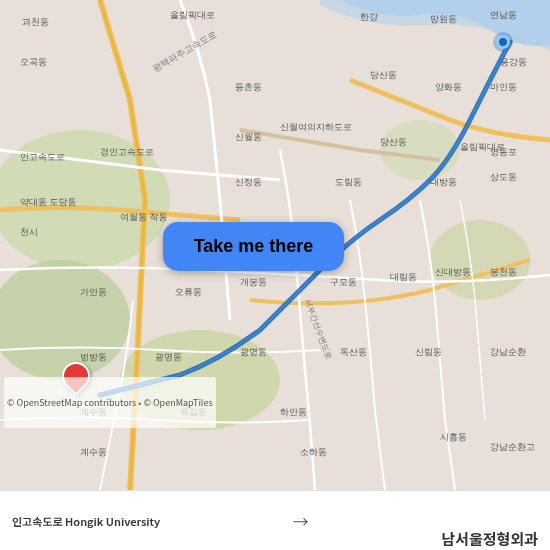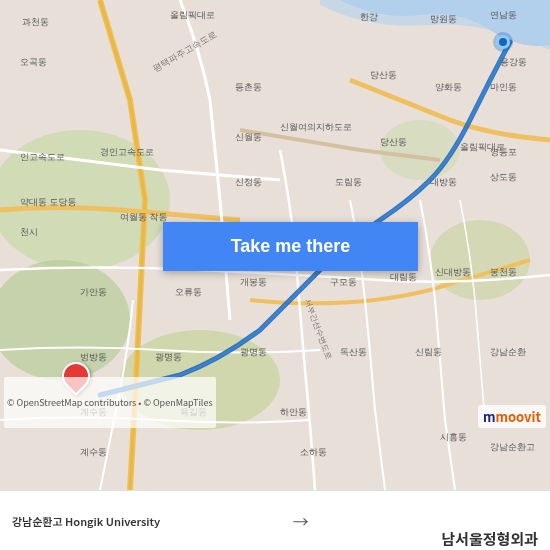--- a/index.html
+++ b/index.html
@@ -25,26 +25,26 @@
       height: 100%;
       position: absolute;
       top: 0; left: 0;
     }
 
     
     #take-me-there-btn {
       position: absolute;
       top: 222px;
       left: 163px;
-      width: 255px;
+      width: 181px;
       height: 49px;
       background-color: #4285f4;
-      color: #ffffff;
+      color: #000000;
       border: none;
-      border-radius: 0;
+      border-radius: 15px;
       font-size: 18px;
       font-weight: 600;
       cursor: pointer;
       z-index: 10;
       display: flex;
       align-items: center;
       justify-content: center;
       box-shadow: 0 2px 8px rgba(0,0,0,0.3);
     }
 
@@ -257,22 +257,19 @@
   <div class="marker-origin">
     <div class="marker-origin-inner"></div>
   </div>
 
   <div class="marker-dest">
     <div class="marker-dest-inner"></div>
   </div>
 
   <div class="attribution">© OpenStreetMap contributors • © OpenMapTiles</div>
 
-  <div class="moovit-logo">
-    <span class="m-blue">m</span><span>moovit</span>
-  </div>
 </div>
 
 <div id="bottom-bar">
-  <span class="bottom-from">강남순환고 Hongik University</span>
+  <span class="bottom-from">인고속도로 Hongik University</span>
   <span class="bottom-arrow">→</span>
   <span class="bottom-to">남서울정형외과</span>
 </div>
 
 </body></html>

